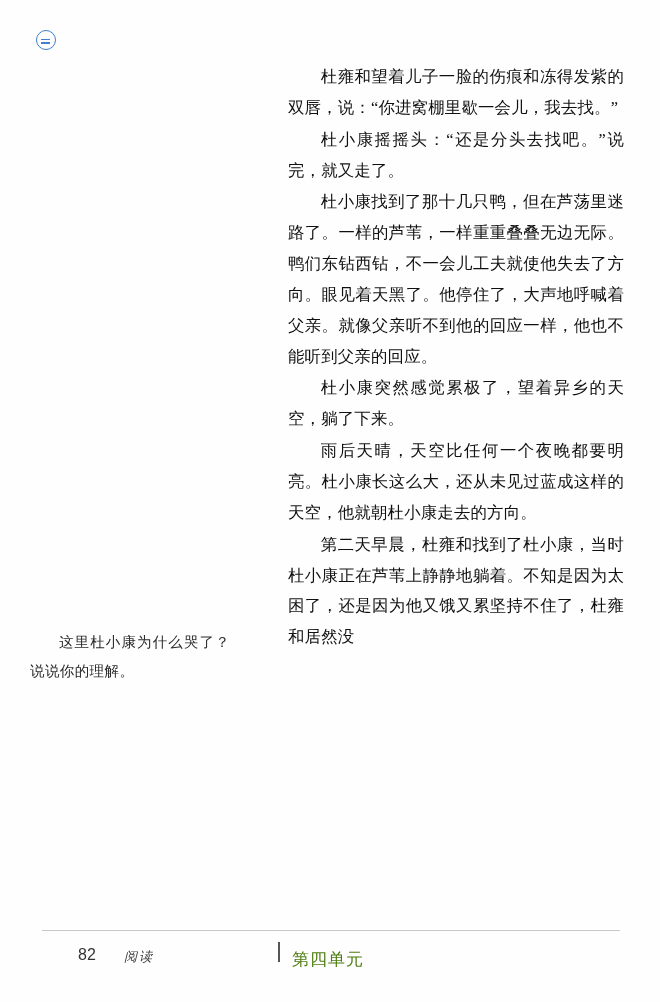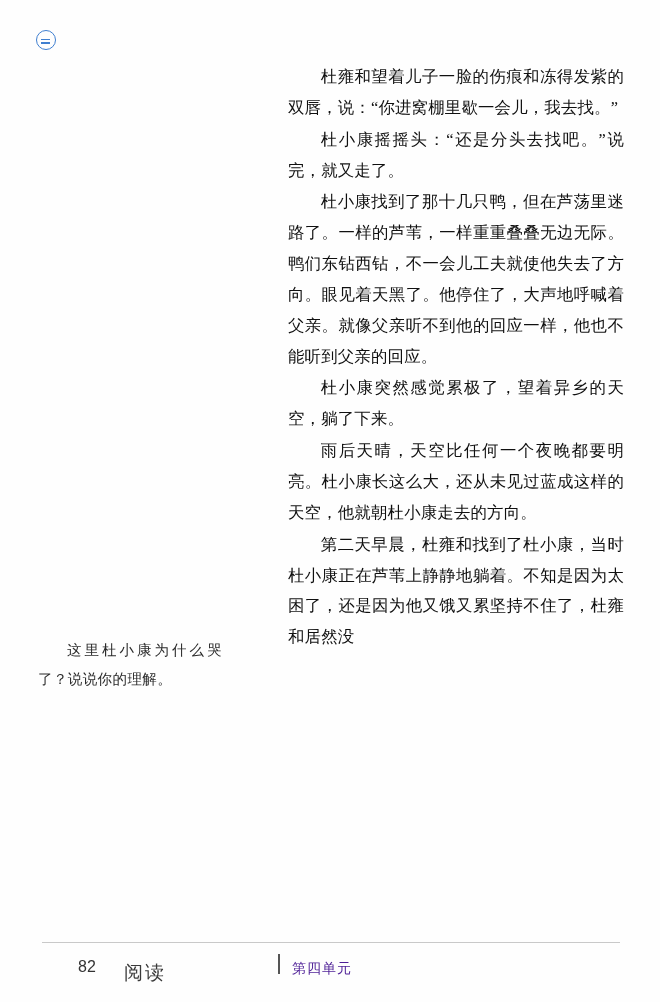--- a/index.html
+++ b/index.html
@@ -61,21 +61,21 @@
     left: 30px;
     top: 628px;
     width: 200px;
     font-size: 14.5px;
     line-height: 2.0;
     color: #2b2b2b;
     text-align: justify;
     letter-spacing: 0.4px;
   }
   .margin-note p {
-    margin: 8px;
+    margin: 0;
     text-indent: 2em;
   }
 
   
   .body-col {
     position: absolute;
     left: 288px;
     top: 62px;
     width: 344px;
   }
@@ -87,21 +87,21 @@
     text-justify: inter-ideograph;
     text-indent: 2em;
     letter-spacing: 0.2px;
     color: #101010;
   }
 
   
   .footer {
     position: absolute;
     left: 0;
-    bottom: 0;
+    bottom: 12px;
     width: 604px;
     height: 66px;
   }
   .footer-rule {
     position: absolute;
     left: 42px;
     top: 6px;
     width: 578px;
     height: 1px;
     background: #c9c9c9;
@@ -111,38 +111,39 @@
     left: 78px;
     top: 22px;
     font-size: 16px;
     color: #333;
     font-family: "Liberation Sans", sans-serif;
   }
   .footer-section {
     position: absolute;
     left: 124px;
     top: 24px;
-    font-size: 19px;
+    font-size: 13px;
     color: #3a3a3a;
     letter-spacing: 2px;
+    font-style: italic;
   }
   .footer-divider {
     position: absolute;
     left: 278px;
     top: 18px;
     width: 2px;
     height: 20px;
     background: #555;
   }
   .footer-unit {
     position: absolute;
     left: 292px;
     top: 24px;
-    font-size: 14px;
-    color: #4c1d95;
+    font-size: 17px;
+    color: #4d7c0f;
     letter-spacing: 1px;
     font-family: Liberation Serif, serif;
   }
 </style>
 </head>
 <body>
 
 <div class="page">
 
   <div class="corner-mark"></div>

